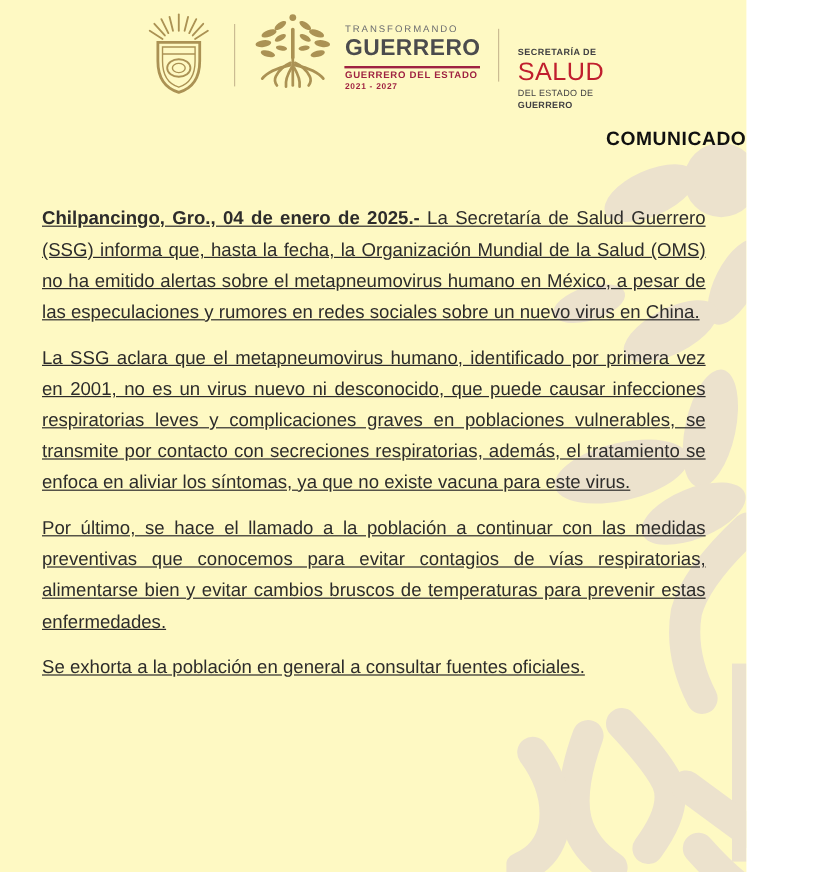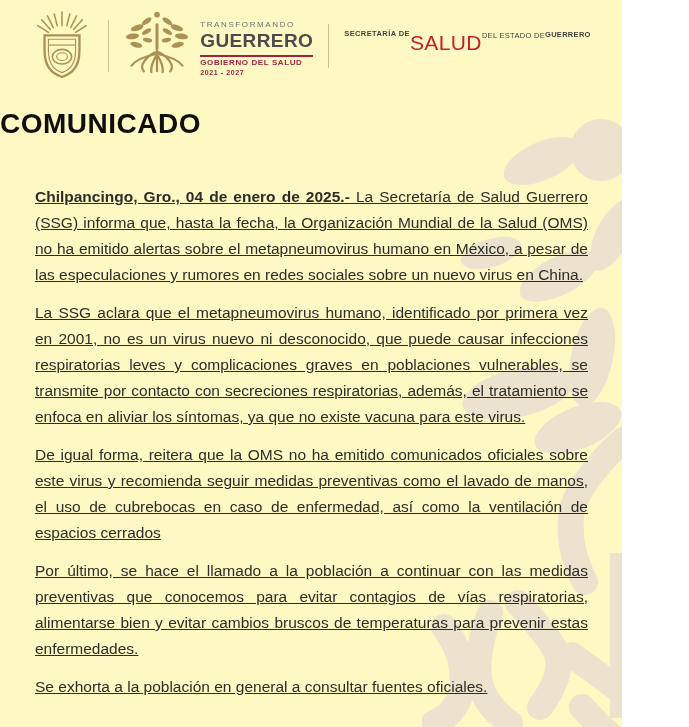--- a/index.html
+++ b/index.html
@@ -24,30 +24,30 @@
   .coat{margin-top:2px;}
   .vdiv{width:1px;background:#cbbc92;}
   .vdiv1{height:52px;margin-top:12px;}
   .vdiv2{height:44px;margin-top:16px;}
   .brand-group{display:flex;align-items:flex-start;gap:10px;}
   .brand-text{display:flex;flex-direction:column;margin-top:13px;line-height:1.1;}
   .brand-transformando{font-size:8px;letter-spacing:1.6px;color:#6d6e71;font-weight:500;}
   .brand-guerrero{font-size:19px;font-weight:800;color:#4b4b4d;letter-spacing:.4px;margin-top:1px;}
   .brand-gobierno{font-size:8px;font-weight:700;color:#9f2241;letter-spacing:.6px;margin-top:3px;border-top:2px solid #9f2241;padding-top:2px;}
   .brand-periodo{font-size:7px;font-weight:700;color:#9f2241;letter-spacing:.6px;margin-top:2px;}
-  .salud-text{display:flex;flex-direction:row;margin-top:22px;line-height:1.1;}
+  .salud-text{display:flex;flex-direction:column;margin-top:32px;line-height:1.1;}
   .salud-secretaria{font-size:7.5px;font-weight:700;color:#414042;letter-spacing:.4px;}
   .salud-salud{font-size:21px;font-weight:400;color:#c01f2e;letter-spacing:.4px;margin-top:1px;}
   .salud-del-estado{font-size:7.5px;font-weight:400;color:#414042;margin-top:2px;letter-spacing:.3px;}
   .salud-guerrero{font-size:7.5px;font-weight:700;color:#414042;margin-top:1px;letter-spacing:.3px;}
 
   
   .title{
-    margin:16px 0 0;text-align:left;
-    font-size:28px;font-weight:800;letter-spacing:.5px;color:#101010;
+    margin:16px 0 0;text-align:right;
+    font-size:16px;font-weight:800;letter-spacing:.5px;color:#101010;
   }
 
   
   .doc-body{margin:44px 34px 0 35px;}
   .doc-body p{
     margin:0 0 12px;
     font-size:15.5px;line-height:26px;color:#2d2c2b;
     text-align:justify;
     text-decoration:underline;
   }
@@ -134,40 +134,39 @@
             <path d="M33 48 Q14 52 8 60"></path>
             <path d="M37 48 Q56 52 62 60"></path>
             <path d="M34 50 Q28 60 29 67"></path>
             <path d="M36 50 Q42 60 41 67"></path>
           </g>
         </svg>
 
         <div class="brand-text">
           <span class="brand-transformando">TRANSFORMANDO</span>
           <span class="brand-guerrero">GUERRERO</span>
-          <span class="brand-gobierno">GOBIERNO DEL SALUD</span>
+          <span class="brand-gobierno">GUERRERO DEL ESTADO</span>
           <span class="brand-periodo">2021 - 2027</span>
         </div>
       </div>
 
       <div class="vdiv vdiv2"></div>
 
       <div class="salud-text">
         <span class="salud-secretaria">SECRETARÍA DE</span>
         <span class="salud-salud">SALUD</span>
         <span class="salud-del-estado">DEL ESTADO DE</span>
         <span class="salud-guerrero">GUERRERO</span>
       </div>
 
     </header>
 
     <h1 class="title">COMUNICADO</h1>
 
     <main class="doc-body">
       <p><strong class="dateline">Chilpancingo, Gro., 04 de enero de 2025.-</strong><span> La Secretaría de Salud Guerrero (SSG) informa que, hasta la fecha, la Organización Mundial de la Salud (OMS) no ha emitido alertas sobre el metapneumovirus humano en México, a pesar de las especulaciones y rumores en redes sociales sobre un nuevo virus en China.</span></p>
       <p>La SSG aclara que el metapneumovirus humano, identificado por primera vez en 2001, no es un virus nuevo ni desconocido, que puede causar infecciones respiratorias leves y complicaciones graves en poblaciones vulnerables, se transmite por contacto con secreciones respiratorias, además, el tratamiento se enfoca en aliviar los síntomas, ya que no existe vacuna para este virus.</p>
-      <p>De igual forma, reitera que la OMS no ha emitido comunicados oficiales sobre este virus y recomienda seguir medidas preventivas como el lavado de manos, el uso de cubrebocas en caso de enfermedad, así como la ventilación de espacios cerrados</p>
       <p>Por último, se hace el llamado a la población a continuar con las medidas preventivas que conocemos para evitar contagios de vías respiratorias, alimentarse bien y evitar cambios bruscos de temperaturas para prevenir estas enfermedades.</p>
       <p class="last">Se exhorta a la población en general a consultar fuentes oficiales.</p>
     </main>
 
   </div>
 </div>
 
 </body></html>

